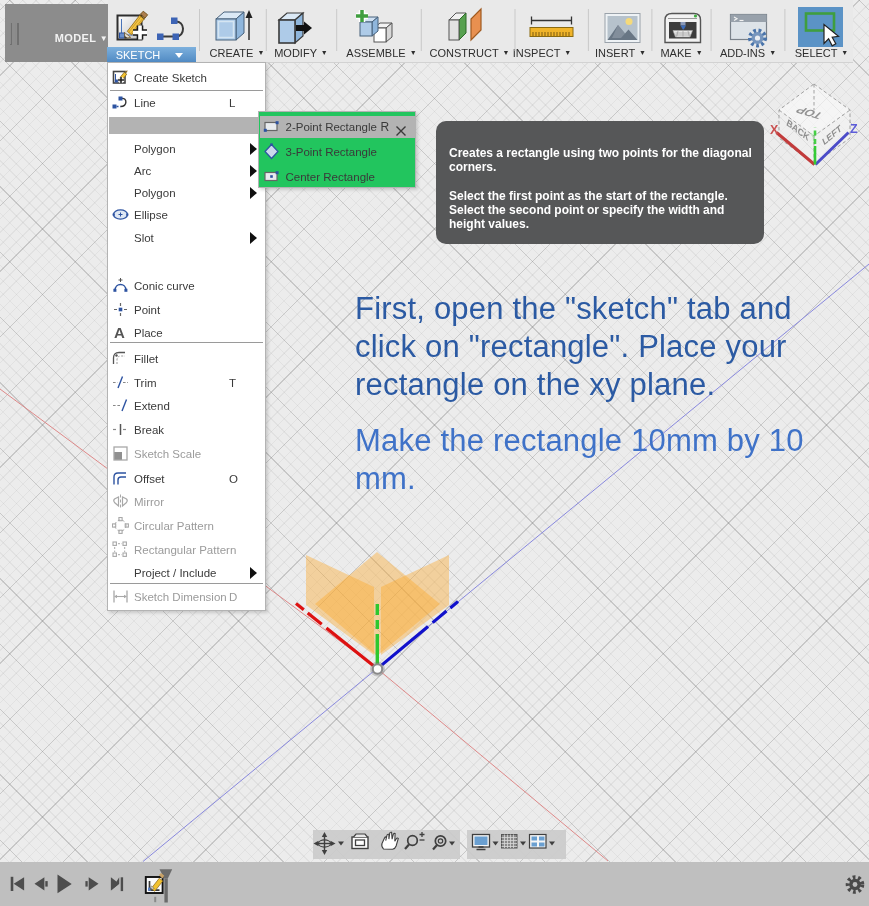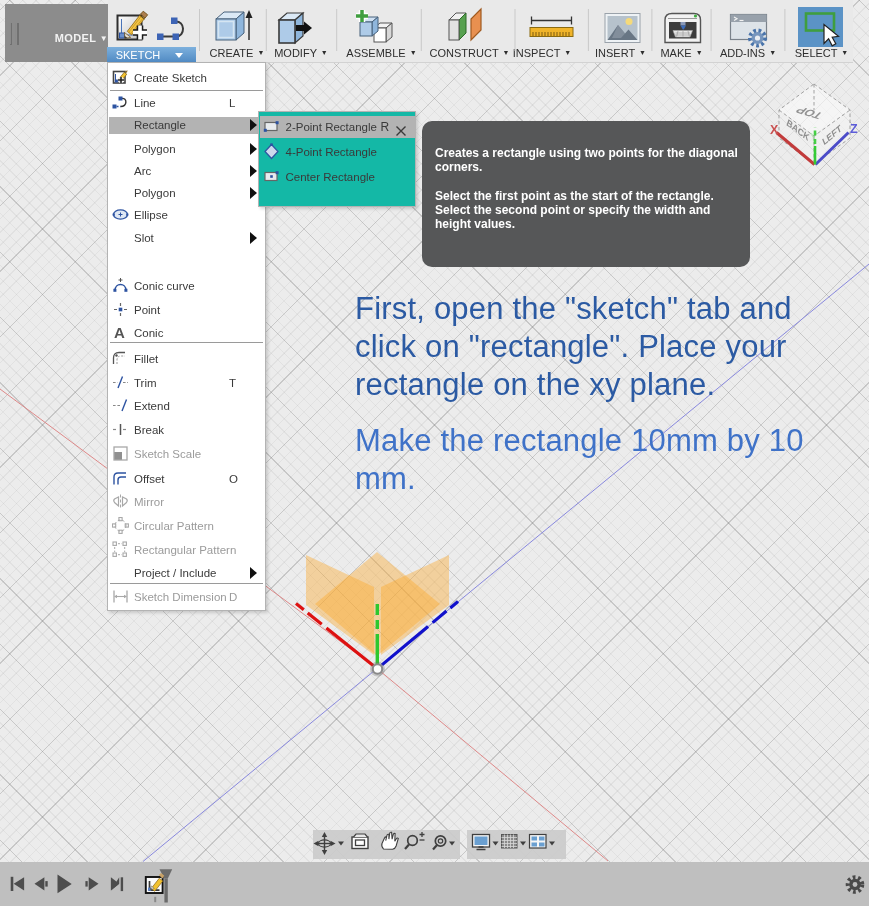--- a/index.html
+++ b/index.html
@@ -28,26 +28,26 @@
   #menu{left:107px;top:62px;width:159px;height:549px;background:#fff;
         border:1px solid #b3b3b3;box-sizing:border-box;box-shadow:2px 2px 3px rgba(0,0,0,0.15);}
   .mrow{position:absolute;left:0;width:100%;height:24px;line-height:24px;font-size:11.5px;color:#3a3a3a;}
   .mrow .txt{position:absolute;left:26px;top:0;}
   .mrow .sc{position:absolute;left:121px;top:0;}
   .mrow .arr{position:absolute;left:142px;top:6px;width:0;height:0;
       border-left:7.5px solid #101010;border-top:6px solid transparent;border-bottom:6px solid transparent;}
   .mrow.dis{color:#9b9b9b;}
   .msep{position:absolute;left:2px;width:153px;height:1px;background:#9a9a9a;}
   .micon{position:absolute;left:4px;top:3px;width:17px;height:17px;}
-  #submenu{left:258px;top:111px;width:158px;height:96px;background:#14b8a6;
+  #submenu{left:258px;top:111px;width:158px;height:77px;background:#22c55e;
         border:1px solid #b3b3b3;box-sizing:border-box;box-shadow:2px 2px 3px rgba(0,0,0,0.15);}
   .srow{position:absolute;left:0;width:100%;height:24px;line-height:24px;font-size:11.5px;color:#3a3a3a;}
   .srow .txt{position:absolute;left:26.5px;top:0;}
   .srow .xgl{position:absolute;left:136px;top:6px;}
-  #tooltip{left:422px;top:121px;width:328px;height:146px;background:#565758;
+  #tooltip{left:436px;top:121px;width:328px;height:123px;background:#565758;
      border-radius:10px;color:#fff;font-size:12px;font-weight:bold;line-height:14.3px;}
   #tooltip .inner{position:absolute;left:13px;top:25px;width:308px;}
   #instr{left:355px;top:290px;width:475px;color:#2b5aa3;font-size:31px;
      line-height:38.1px;font-weight:300;letter-spacing:0.2px;}
   #instr .p2{color:#3f72c8;margin-top:18px;}
   #bottombar{left:0;top:862px;width:869px;height:44px;background:#bfbfbf;}
   #lgrip{left:10px;top:23px;width:2px;height:21px;border-left:1.5px solid #8a8a8a;border-right:1.5px solid #8a8a8a;padding-left:2px;background:transparent;}
 </style>
 </head>
 <body>
@@ -319,24 +319,20 @@
 <div class="mrow" style="top:27.5px">
 <span class="micon"><svg width="17" height="17" viewBox="0 0 17 17" xmlns="http://www.w3.org/2000/svg">
           <rect x="0.5" y="10.5" width="4" height="4" fill="#2d53a1"></rect>
           <path d="M4.5 12.5 h4" stroke="#2d53a1" stroke-width="1.4" stroke-dasharray="2 1.5" fill="none"></path>
           <path d="M8.5 12.5 C15.5 12.5 15.5 3.5 9.5 4.5" stroke="#333" stroke-width="1.4" fill="none"></path>
           <rect x="6.5" y="2.5" width="4" height="4" fill="#2d53a1"></rect>
         </svg></span>
 <span class="txt">Line</span>
 <span class="sc">L</span>
 </div>
-<div class="mrow" style="top:50px">
-<span class="txt">Rectangle</span>
-<span class="arr"></span>
-</div>
 <div class="mrow" style="top:73.5px">
 <span class="txt">Polygon</span>
 <span class="arr"></span>
 </div>
 <div class="mrow" style="top:96px">
 <span class="txt">Arc</span>
 <span class="arr"></span>
 </div>
 <div class="mrow" style="top:117.5px">
 <span class="txt">Polygon</span>
@@ -369,21 +365,21 @@
           <path d="M8.5 2 v13" stroke="#666" stroke-width="1.2" stroke-dasharray="3 2"></path>
           <path d="M2 8.5 h13" stroke="#666" stroke-width="1.2" stroke-dasharray="3 2"></path>
           <rect x="6.7" y="6.7" width="3.6" height="3.6" fill="#2d53a1"></rect>
         </svg></span>
 <span class="txt">Point</span>
 </div>
 <div class="mrow" style="top:258px">
 <span class="micon"><svg width="17" height="17" viewBox="0 0 17 17" xmlns="http://www.w3.org/2000/svg">
           <text x="2" y="14" font-family="Liberation Sans,sans-serif" font-size="15" font-weight="bold" fill="#555">A</text>
         </svg></span>
-<span class="txt">Conic</span>
+<span class="txt">Place</span>
 </div>
 <div class="mrow" style="top:283.5px">
 <span class="micon"><svg width="17" height="17" viewBox="0 0 17 17" xmlns="http://www.w3.org/2000/svg">
           <path d="M1.5 14 V8 Q1.5 2.5 7 2.5 H13" stroke="#555" stroke-width="1.3" fill="none"></path>
           <path d="M5 14 V10 Q5 6 9 6 H13" stroke="#999" stroke-width="1" stroke-dasharray="2 1.5" fill="none"></path>
           <circle cx="4.5" cy="5.5" r="1.2" fill="#555"></circle>
         </svg></span>
 <span class="txt">Fillet</span>
 </div>
 <div class="mrow" style="top:307.5px">
@@ -482,21 +478,21 @@
 <span style="position:absolute;left:121.5px;top:0;font-size:12px">R</span>
 <span class="xgl"><svg width="12" height="12" xmlns="http://www.w3.org/2000/svg">
           <path d="M1.5 1.5 L10.5 10.5 M10.5 1.5 L1.5 10.5" stroke="#3a3a3a" stroke-width="1.4"></path>
         </svg></span>
 </div>
 <div class="srow" style="top:27.5px">
 <span class="micon" style="top:3px"><svg width="17" height="17" viewBox="0 0 17 17" xmlns="http://www.w3.org/2000/svg">
           <polygon points="8.5,1.5 15,8.5 8.5,15.5 2,8.5" fill="#ccd9ec" stroke="#2d53a1" stroke-width="1.2"></polygon>
           <rect x="7.2" y="0.4" width="2.6" height="2.6" fill="#2d53a1"></rect>
         </svg></span>
-<span class="txt">4-Point Rectangle</span>
+<span class="txt">3-Point Rectangle</span>
 </div>
 <div class="srow" style="top:53px">
 <span class="micon" style="top:3px"><svg width="17" height="17" viewBox="0 0 17 17" xmlns="http://www.w3.org/2000/svg">
           <rect x="2" y="4.5" width="12" height="8" fill="#e8ebee" stroke="#666" stroke-width="1.2"></rect>
           <rect x="7.2" y="7.2" width="2.6" height="2.6" fill="#2d53a1"></rect>
           <rect x="12.6" y="3.2" width="3" height="3" fill="#2d53a1"></rect>
         </svg></span>
 <span class="txt">Center Rectangle</span>
 </div>
 </div>

